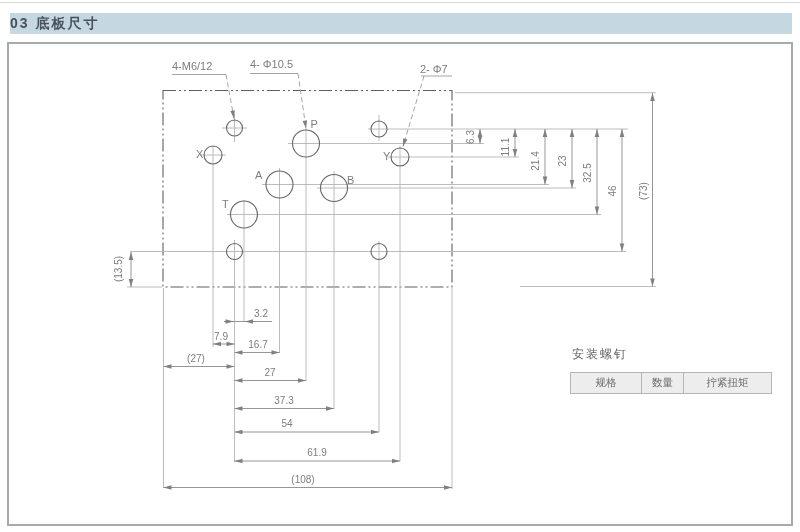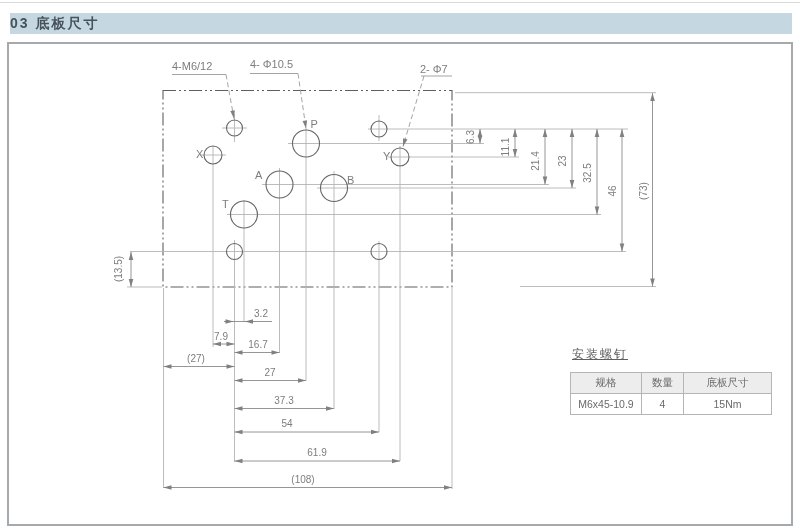--- a/index.html
+++ b/index.html
@@ -19,21 +19,21 @@
   .content-box{
     position:absolute;left:7px;top:42px;width:786px;height:484px;
     border:2px solid #a6aaac;box-sizing:border-box;background:#ffffff;
   }
   svg.drawing{position:absolute;left:0;top:0;pointer-events:none;}
   svg text{fill:#7d7d7d;font-family:"Liberation Sans", sans-serif;}
   .dimtxt{font-size:10px;}
   .porttxt{font-size:11px;}
   .callouttxt{font-size:11px;}
   .screw-table{position:absolute;left:570px;top:346px;width:204px;}
-  .screw-table .tbl-title{font-size:12px;color:#5f5f5f;letter-spacing:2px;margin:0 0 9px 2px;text-decoration:underline;}
+  .screw-table .tbl-title{font-size:12px;color:#5f5f5f;letter-spacing:2px;margin:0 0 9px 2px;}
   table.spec{border-collapse:collapse;width:201px;table-layout:fixed;}
   table.spec td{
     border:1px solid #b5b5b5;text-align:center;vertical-align:middle;
     font-size:10.5px;color:#6a6a6a;height:20px;padding:0 6px;
   }
   table.spec tr.hdr td{background:#ededed;}
   col.c1{width:71px;}col.c2{width:42px;}col.c3{width:88px;}
 </style>
 </head>
 <body>
@@ -168,22 +168,17 @@
   <table class="spec">
     <colgroup>
         <col class="c1">
         <col class="c2">
         <col class="c3">
       </colgroup>
     <tbody>
         <tr class="hdr">
       <td>规格</td>
       <td>数量</td>
-      <td>底板尺寸</td>
-    </tr>
-    <tr>
-      <td>M6x45-10.9</td>
-      <td>4</td>
-      <td>15Nm</td>
+      <td>拧紧扭矩</td>
     </tr>
   </tbody>
     </table>
 </div>
 
 </body></html>

